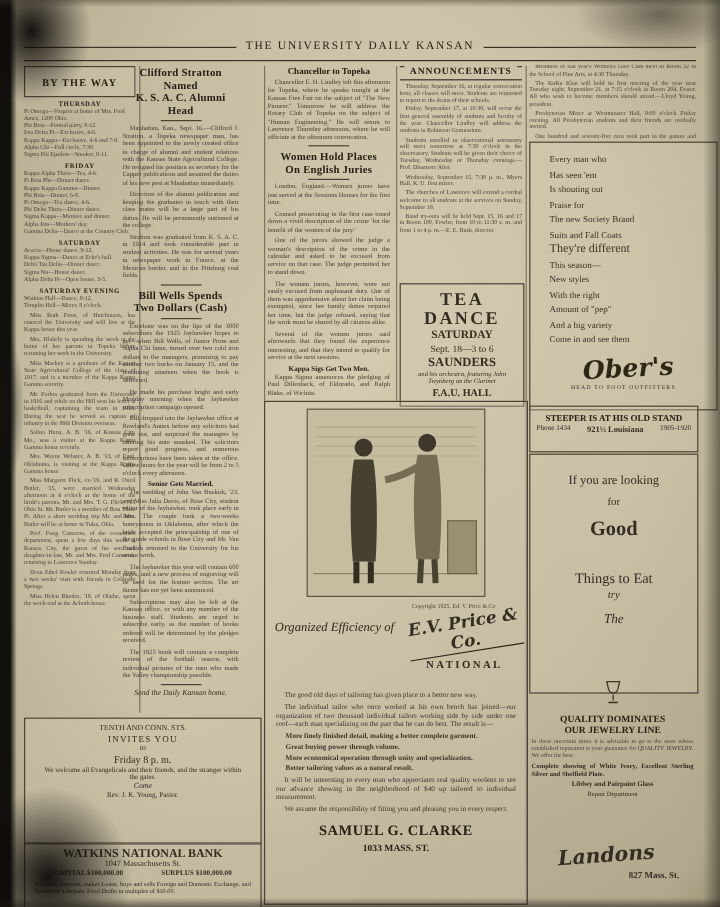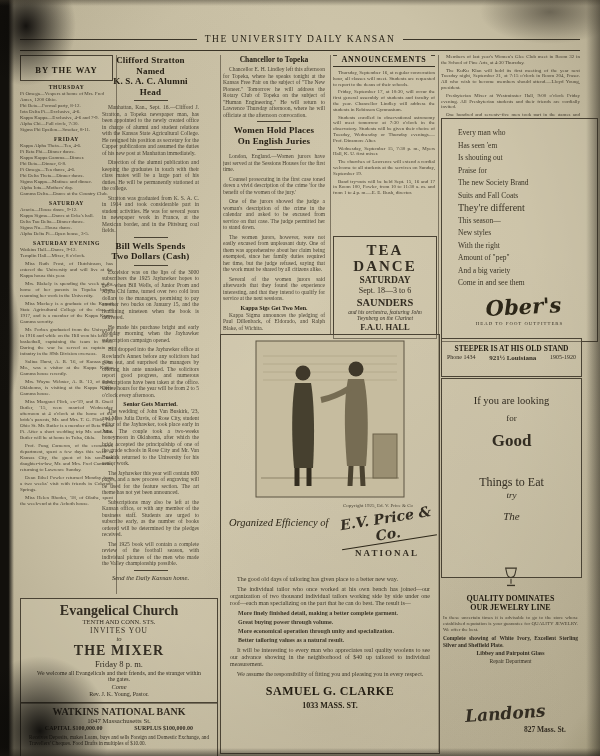--- a/index.html
+++ b/index.html
@@ -256,25 +256,23 @@
     <div style="font-size:5.8px;font-weight:bold" class="center">Libbey and Pairpoint Glass</div>
     <div style="font-size:5.5px;margin-top:2px" class="center">Repair Department</div>
   </section>
 
   <section class="abs" style="left:441px;top:702px;width:139px;height:48px">
     <div class="script" style="font-size:17px;transform:rotate(-4deg);margin-left:24px">Landons</div>
     <div style="font-size:7.5px;font-weight:bold;text-align:right;margin:3px 14px 0 0">827 Mass. St.</div>
   </section>
 
   <section class="abs box center" style="left:20px;top:598px;width:196px;height:100px;padding-top:4px">
-    <div style="font-size:14px;font-weight:bold;line-height:15px">Evangelical Church</div>
     <div style="font-size:6.5px;line-height:8px">TENTH AND CONN. STS.</div>
     <div style="font-size:7.5px;line-height:9px;letter-spacing:1px">INVITES YOU</div>
     <div style="font-size:6.5px;font-style:italic;line-height:7.5px">to</div>
-    <div style="font-size:14px;font-weight:bold;line-height:16px;letter-spacing:1px">THE MIXER</div>
     <div style="font-size:8.5px;line-height:10px">Friday 8 p. m.</div>
     <div style="font-size:5.8px;line-height:6.5px;padding:1px 14px 0">We welcome all Evangelicals and their friends, and the stranger within the gates.</div>
     <div style="font-size:6.5px;font-style:italic;line-height:8px">Come</div>
     <div style="font-size:6px;line-height:7px">Rev. J. K. Young, Pastor.</div>
   </section>
 
   <section class="abs box center" style="left:20px;top:702px;width:196px;height:50px;padding-top:3px">
     <div style="font-size:10px;font-weight:bold;line-height:11px">WATKINS NATIONAL BANK</div>
     <div style="font-size:6.8px;line-height:8px">1047 Massachusetts St.</div>
     <div style="display:flex;justify-content:space-around;font-size:6px;font-weight:bold;line-height:7.5px;padding:0 8px">

